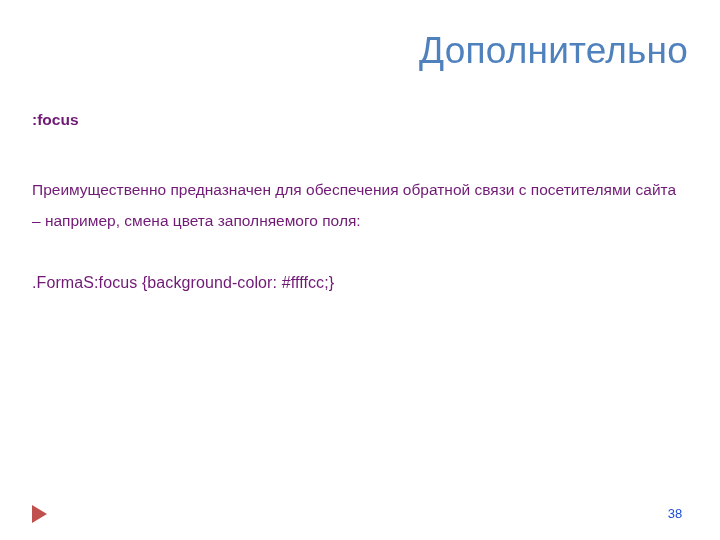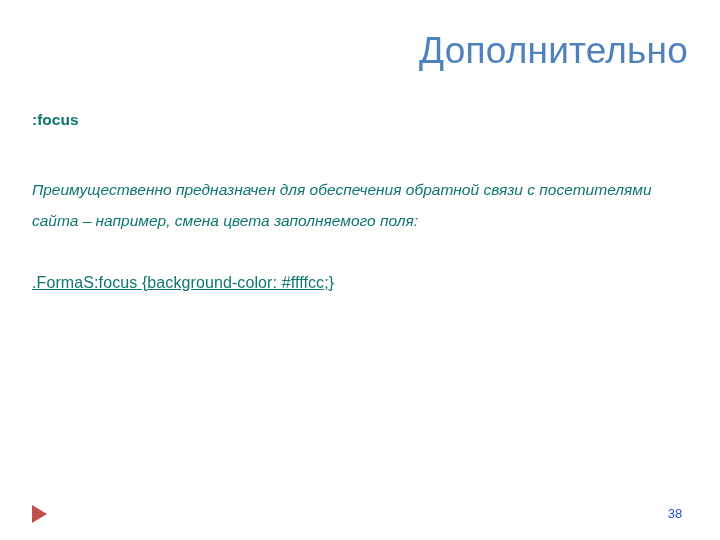--- a/index.html
+++ b/index.html
@@ -41,43 +41,41 @@
   
   .content {
     position: absolute;
     left: 32px;
     top: 104px;
     width: 656px;
   }
 
   .para {
     margin: 0;
-    color: #0f766e;
+    color: #701a75;
     font-size: 15.5px;
     line-height: 31px;
     text-align: justify;
     text-justify: inter-word;
   }
 
   .para.heading {
     font-weight: bold;
     text-align: left;
     margin-bottom: 8px;
   }
 
   .para.last-left {
     text-align: left;
-    font-style: italic;
   }
 
   .para.code {
     text-align: left;
     font-size: 16px;
     letter-spacing: 0.1px;
-    text-decoration: underline;
   }
 
   .spacer-line {
     height: 31px;
   }
 
   b.strong {
     font-weight: bold;
   }
 

